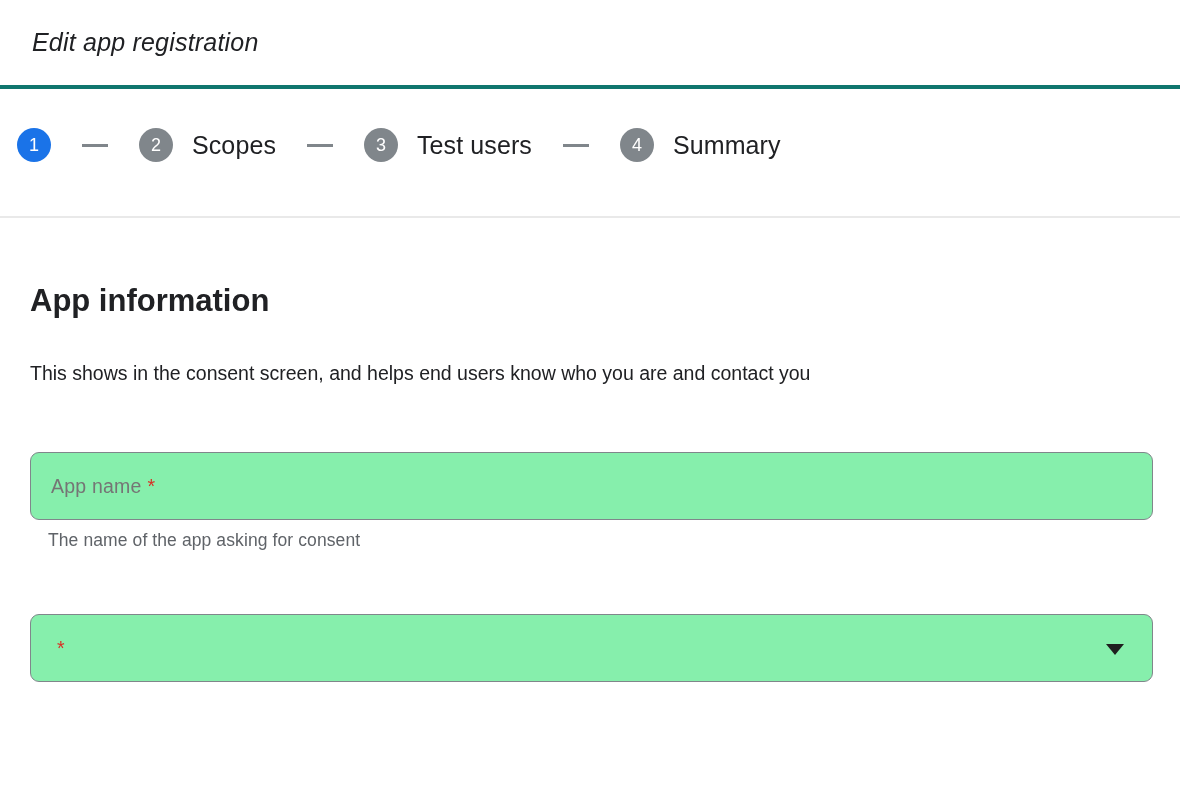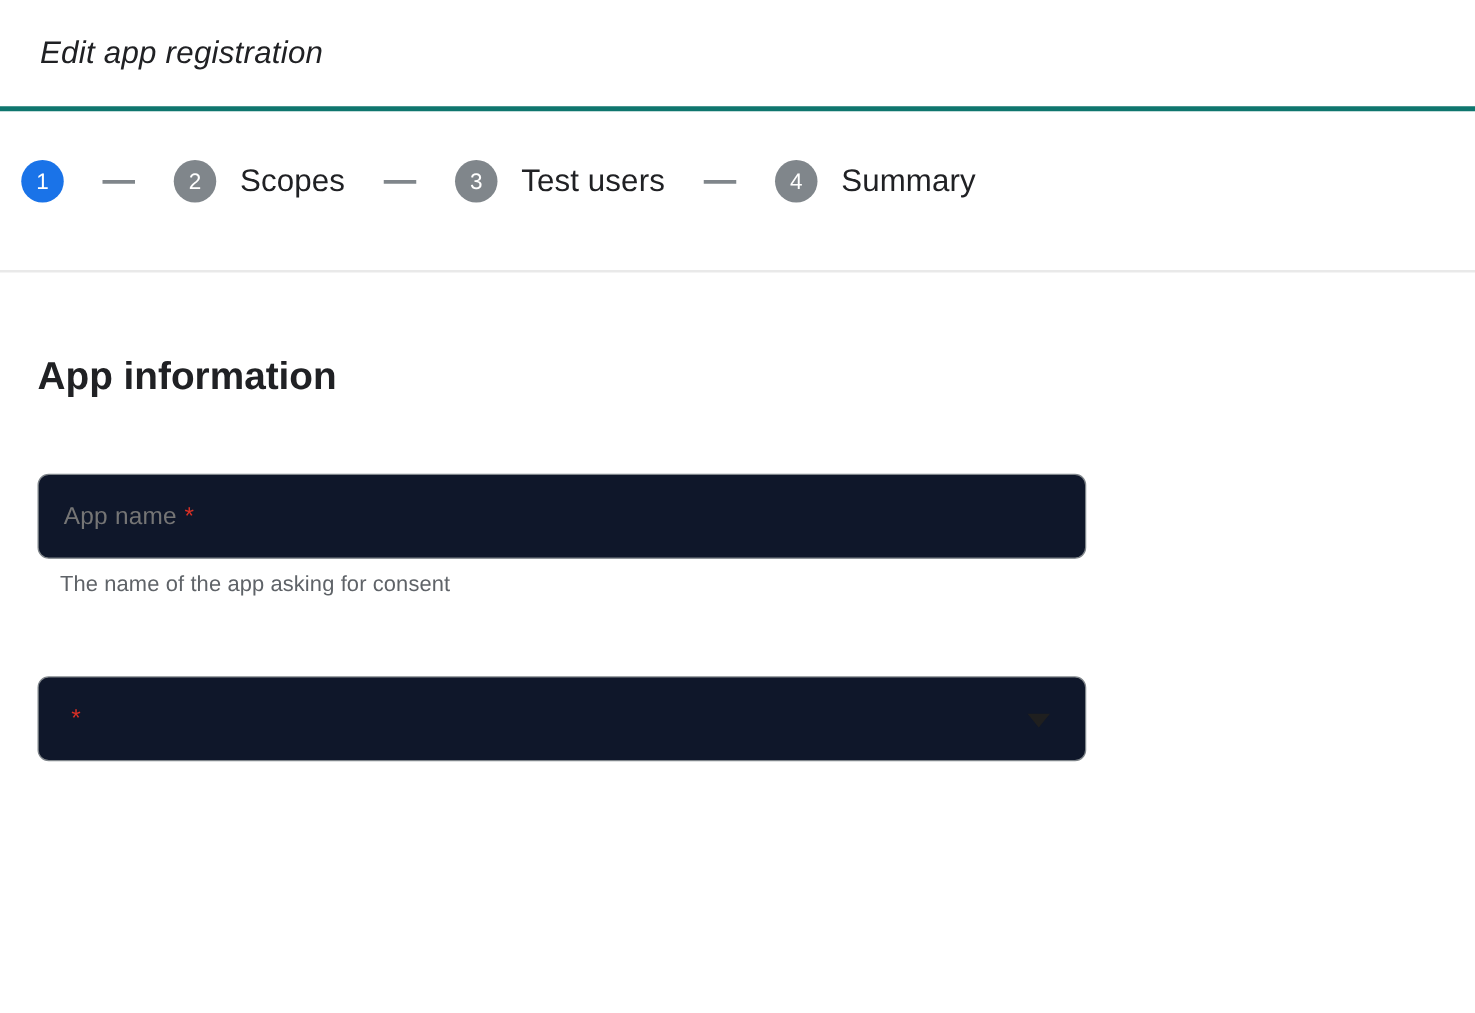--- a/index.html
+++ b/index.html
@@ -75,28 +75,28 @@
     margin-top: 33px;
     max-width: 782px;
     font-size: 19.5px;
     line-height: 40px;
     color: #202124;
   }
   .field-group { margin-top: 59px; }
   .field-group.second { margin-top: 63px; }
   .field-box {
     position: relative;
-    width: 839px;
+    width: 1123px;
     height: 68px;
     border: 1px solid #80868b;
     border-radius: 9px;
     display: flex;
     align-items: center;
     padding: 0 20px;
-    background: #0f172a;
+    background: #86efac;
     cursor: text;
   }
   .field-box.select { cursor: pointer; }
   .field-label {
     font-size: 19.5px;
     color: #757575;
     letter-spacing: 0.2px;
   }
   .required-star {
     color: #d93025;
@@ -164,20 +164,21 @@
     <span class="step-circle">4</span>
     <span class="step-label">Summary</span>
   </div>
 
 </nav>
 
 <main class="form-section">
 
   <h2 class="section-heading">App information</h2>
 
+  <p class="section-description">This shows in the consent screen, and helps end users know who you are and contact you</p>
 
   <div class="field-group">
     <div class="field-box">
       <span class="field-label">App name</span>
       <span class="required-star">*</span>
     </div>
     <div class="helper-text">The name of the app asking for consent</div>
   </div>
 
   <div class="field-group second">

